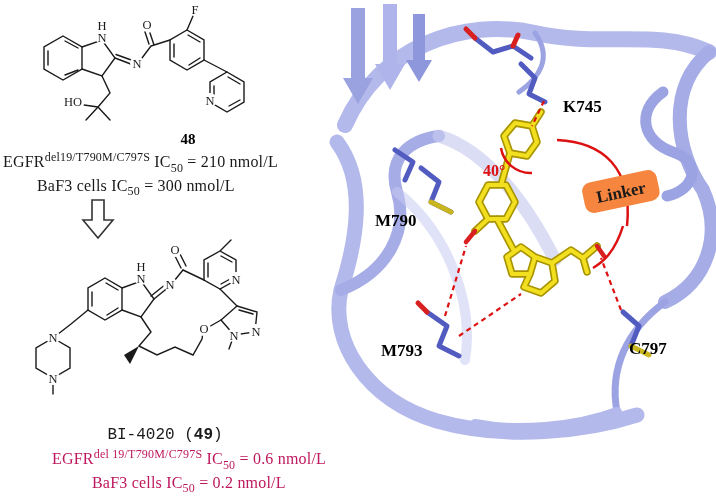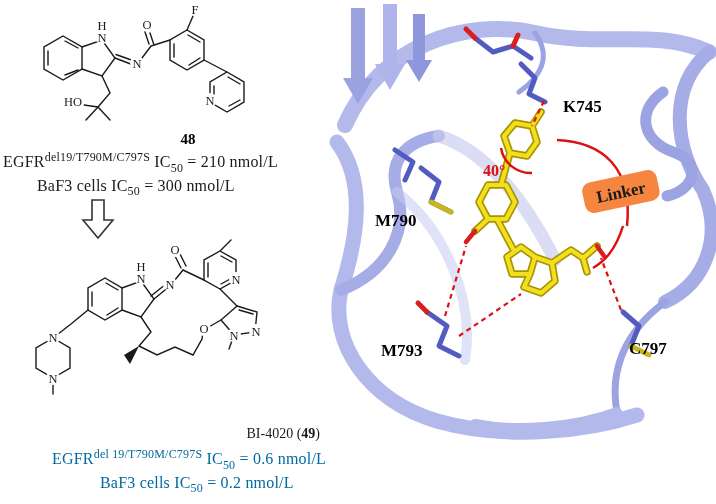--- a/index.html
+++ b/index.html
@@ -2,22 +2,22 @@
 <html><head>
 <meta charset="utf-8">
 <style>
   html,body{margin:0;padding:0;background:#fff;}
   .canvas{position:relative;width:716px;height:504px;background:#ffffff;overflow:hidden;
           font-family:"Liberation Serif",serif;color:#1a1a1a;}
   .abs{position:absolute;}
   .pline{position:absolute;font-size:16px;white-space:nowrap;letter-spacing:.2px;}
   .pline sup{font-size:12px;vertical-align:super;}
   .pline sub{font-size:12px;vertical-align:sub;}
-  .red{color:#0369a1;}
-  .cmpd-name{position:absolute;left:10px;top:426px;width:310px;text-align:right;font-size:14px;}
+  .red{color:#be185d;}
+  .cmpd-name{position:absolute;left:10px;top:426px;width:310px;text-align:center;font-size:16px;font-family:Liberation Mono, monospace;}
   .cmpd-name b{font-weight:bold;}
   svg text{font-family:"Liberation Serif",serif;}
   .atom{font-size:12.5px;fill:#1a1a1a;}
   .resid{font-size:17px;font-weight:bold;fill:#000;}
 </style>
 </head>
 <body>
 
 <div class="canvas">
 
@@ -130,21 +130,21 @@
       <text class="atom" x="48" y="147">N</text>
     </g>
   </svg>
 
   <div class="cmpd-name">
     <span>BI-4020 (</span><b>49</b><span>)</span>
   </div>
   <div class="pline red" style="left:52px;top:447px">
     <span>EGFR</span><sup>del 19/T790M/C797S</sup><span> IC</span><sub>50</sub><span> = 0.6 nmol/L</span>
   </div>
-  <div class="pline red" style="left:100px;top:474px">
+  <div class="pline red" style="left:92px;top:474px">
     <span>BaF3 cells IC</span><sub>50</sub><span> = 0.2 nmol/L</span>
   </div>
 
   <svg class="abs" style="left:325px;top:0px" width="391" height="448" viewBox="0 0 391 448">
 
     <g fill="none" stroke-linecap="round">
       <path d="M20,125 C55,45 140,18 210,33 C278,48 330,28 384,52" stroke="#B4B9EC" stroke-width="16"></path>
       <path d="M384,52 C342,88 350,150 378,190 C398,235 382,282 340,302" stroke="#A6ACE6" stroke-width="14"></path>
       <path d="M12,142 C42,182 32,240 16,290 C4,342 42,400 112,421 C182,441 262,431 312,415" stroke="#B4B9EC" stroke-width="15"></path>
       <path d="M340,302 C302,330 284,368 292,412" stroke="#9CA3E2" stroke-width="7"></path>

